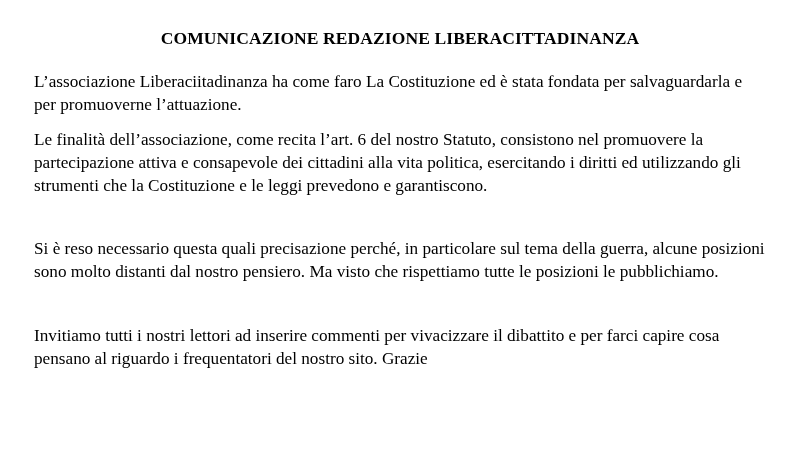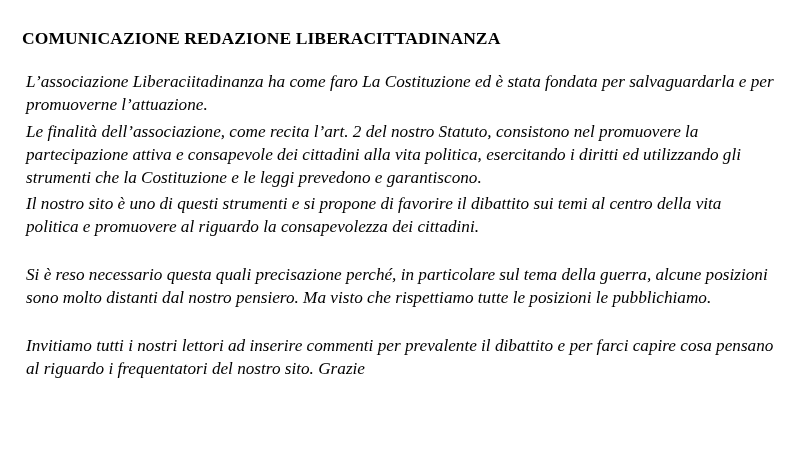--- a/index.html
+++ b/index.html
@@ -15,59 +15,57 @@
     overflow: hidden;
   }
   .page {
     width: 800px;
     height: 466px;
     box-sizing: border-box;
     padding: 28px 22px 10px 22px;
     position: relative;
   }
   .doc-title {
-    text-align: left;
+    text-align: center;
     font-weight: bold;
     font-size: 17.5px;
     letter-spacing: 0.1px;
     margin: 0 0 22px 0;
     line-height: 1.2;
   }
   .body-block {
     font-size: 17.2px;
     line-height: 1.33;
     text-align: left;
   }
   .para {
-    margin: 4px;
+    margin: 12px;
     padding: 0;
-    font-style: italic;
   }
   .gap {
     height: 17px;
   }
 </style>
 </head>
 <body>
 
 <div class="page">
 
   <h1 class="doc-title">COMUNICAZIONE REDAZIONE LIBERACITTADINANZA</h1>
 
   <div class="body-block">
 
     <p class="para">L’associazione Liberaciitadinanza ha come faro La Costituzione ed è stata fondata per salvaguardarla e per promuoverne l’attuazione.</p>
 
-    <p class="para">Le finalità dell’associazione, come recita l’art. 2 del nostro Statuto, consistono nel promuovere la partecipazione attiva e consapevole dei cittadini alla vita politica, esercitando i diritti ed utilizzando gli strumenti che la Costituzione e le leggi prevedono e garantiscono.</p>
+    <p class="para">Le finalità dell’associazione, come recita l’art. 6 del nostro Statuto, consistono nel promuovere la partecipazione attiva e consapevole dei cittadini alla vita politica, esercitando i diritti ed utilizzando gli strumenti che la Costituzione e le leggi prevedono e garantiscono.</p>
 
-    <p class="para">Il nostro sito è uno di questi strumenti e si propone di favorire il dibattito sui temi al centro della  vita politica e promuovere al riguardo la consapevolezza dei cittadini.</p>
 
     <div class="gap"></div>
 
 
     <p class="para">Si è reso necessario questa quali precisazione perché, in particolare sul tema della guerra, alcune posizioni sono  molto distanti dal nostro pensiero. Ma visto che rispettiamo tutte le posizioni le pubblichiamo.</p>
 
     <div class="gap"></div>
 
-    <p class="para">Invitiamo tutti i nostri lettori ad inserire commenti per prevalente il dibattito e per farci capire cosa pensano al riguardo i frequentatori del nostro sito. Grazie</p>
+    <p class="para">Invitiamo tutti i nostri lettori ad inserire commenti per vivacizzare il dibattito e per farci capire cosa pensano al riguardo i frequentatori del nostro sito. Grazie</p>
 
   </div>
 </div>
 
 </body></html>

